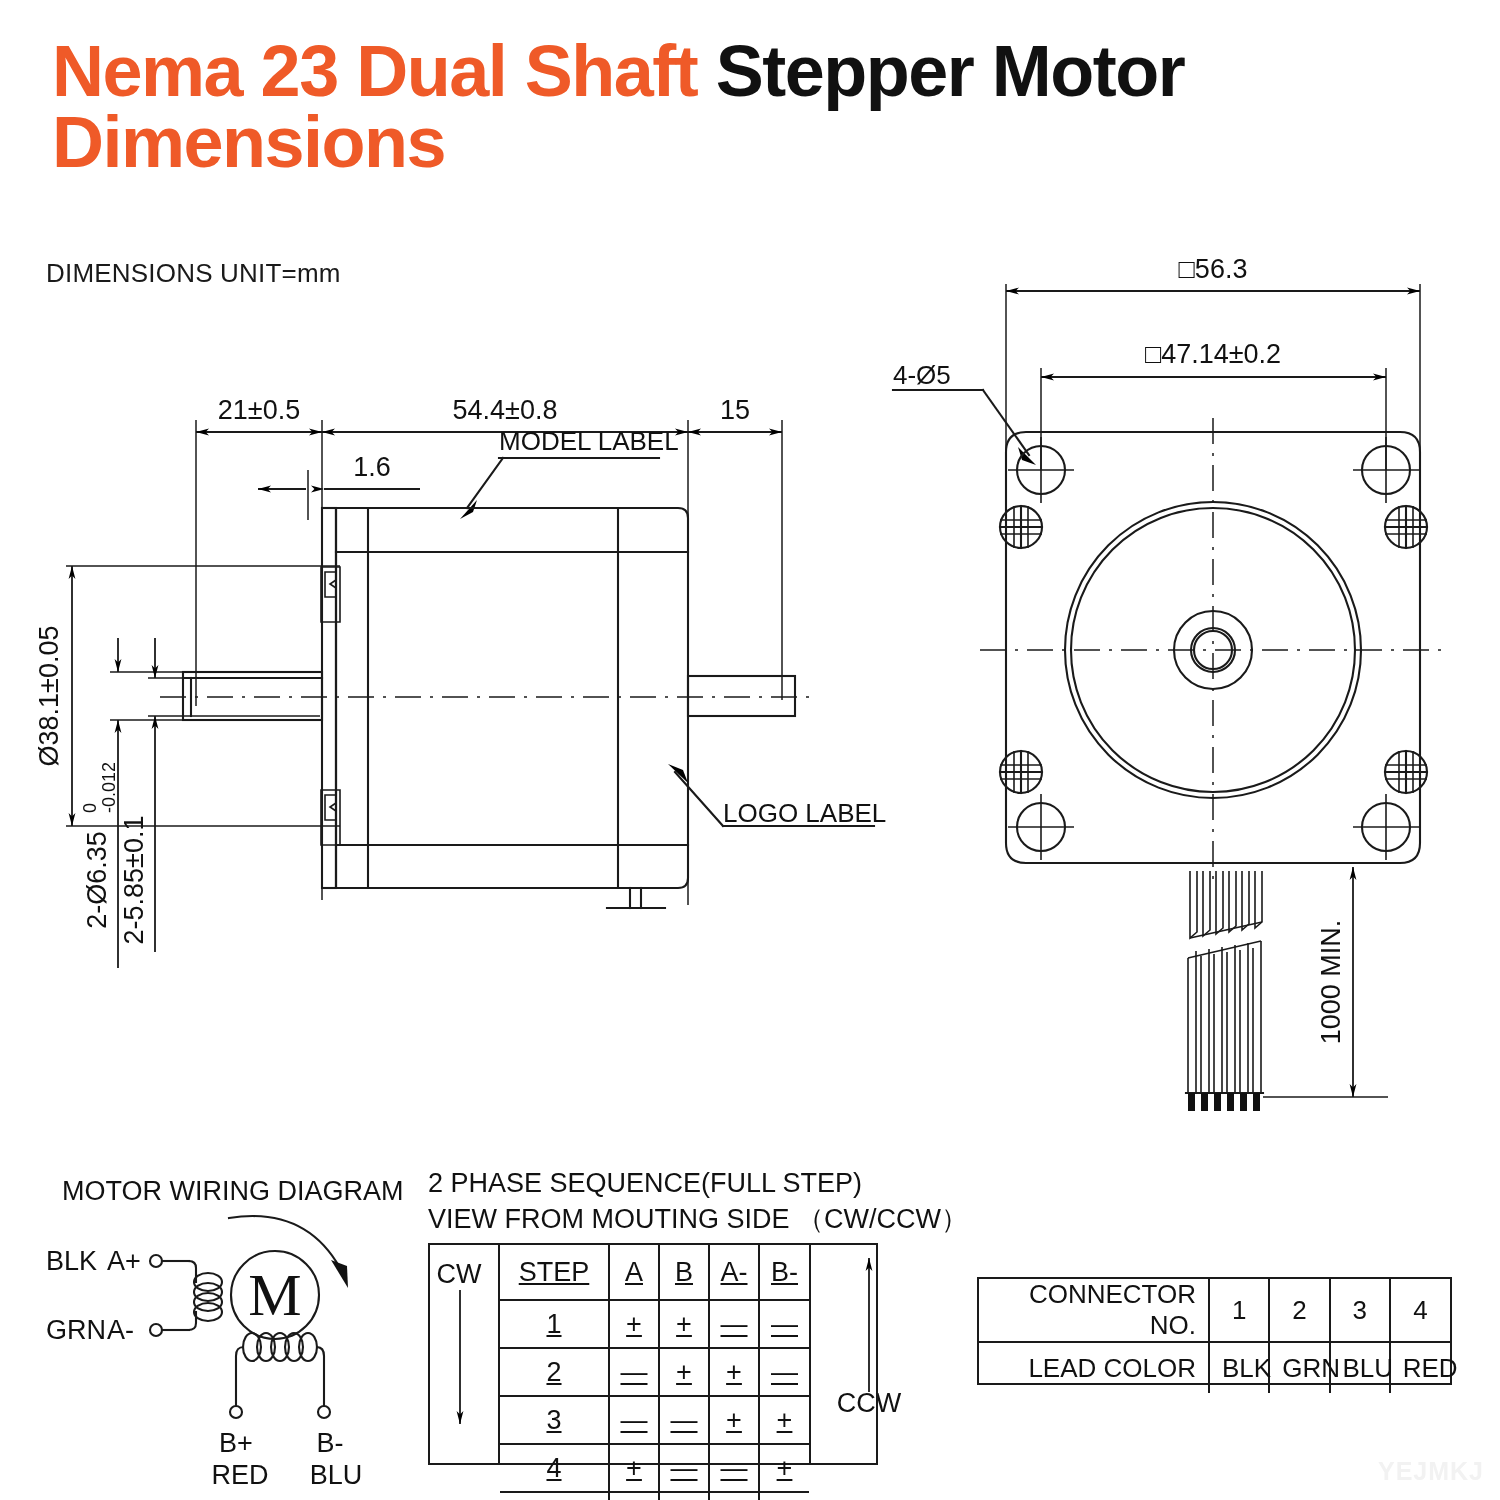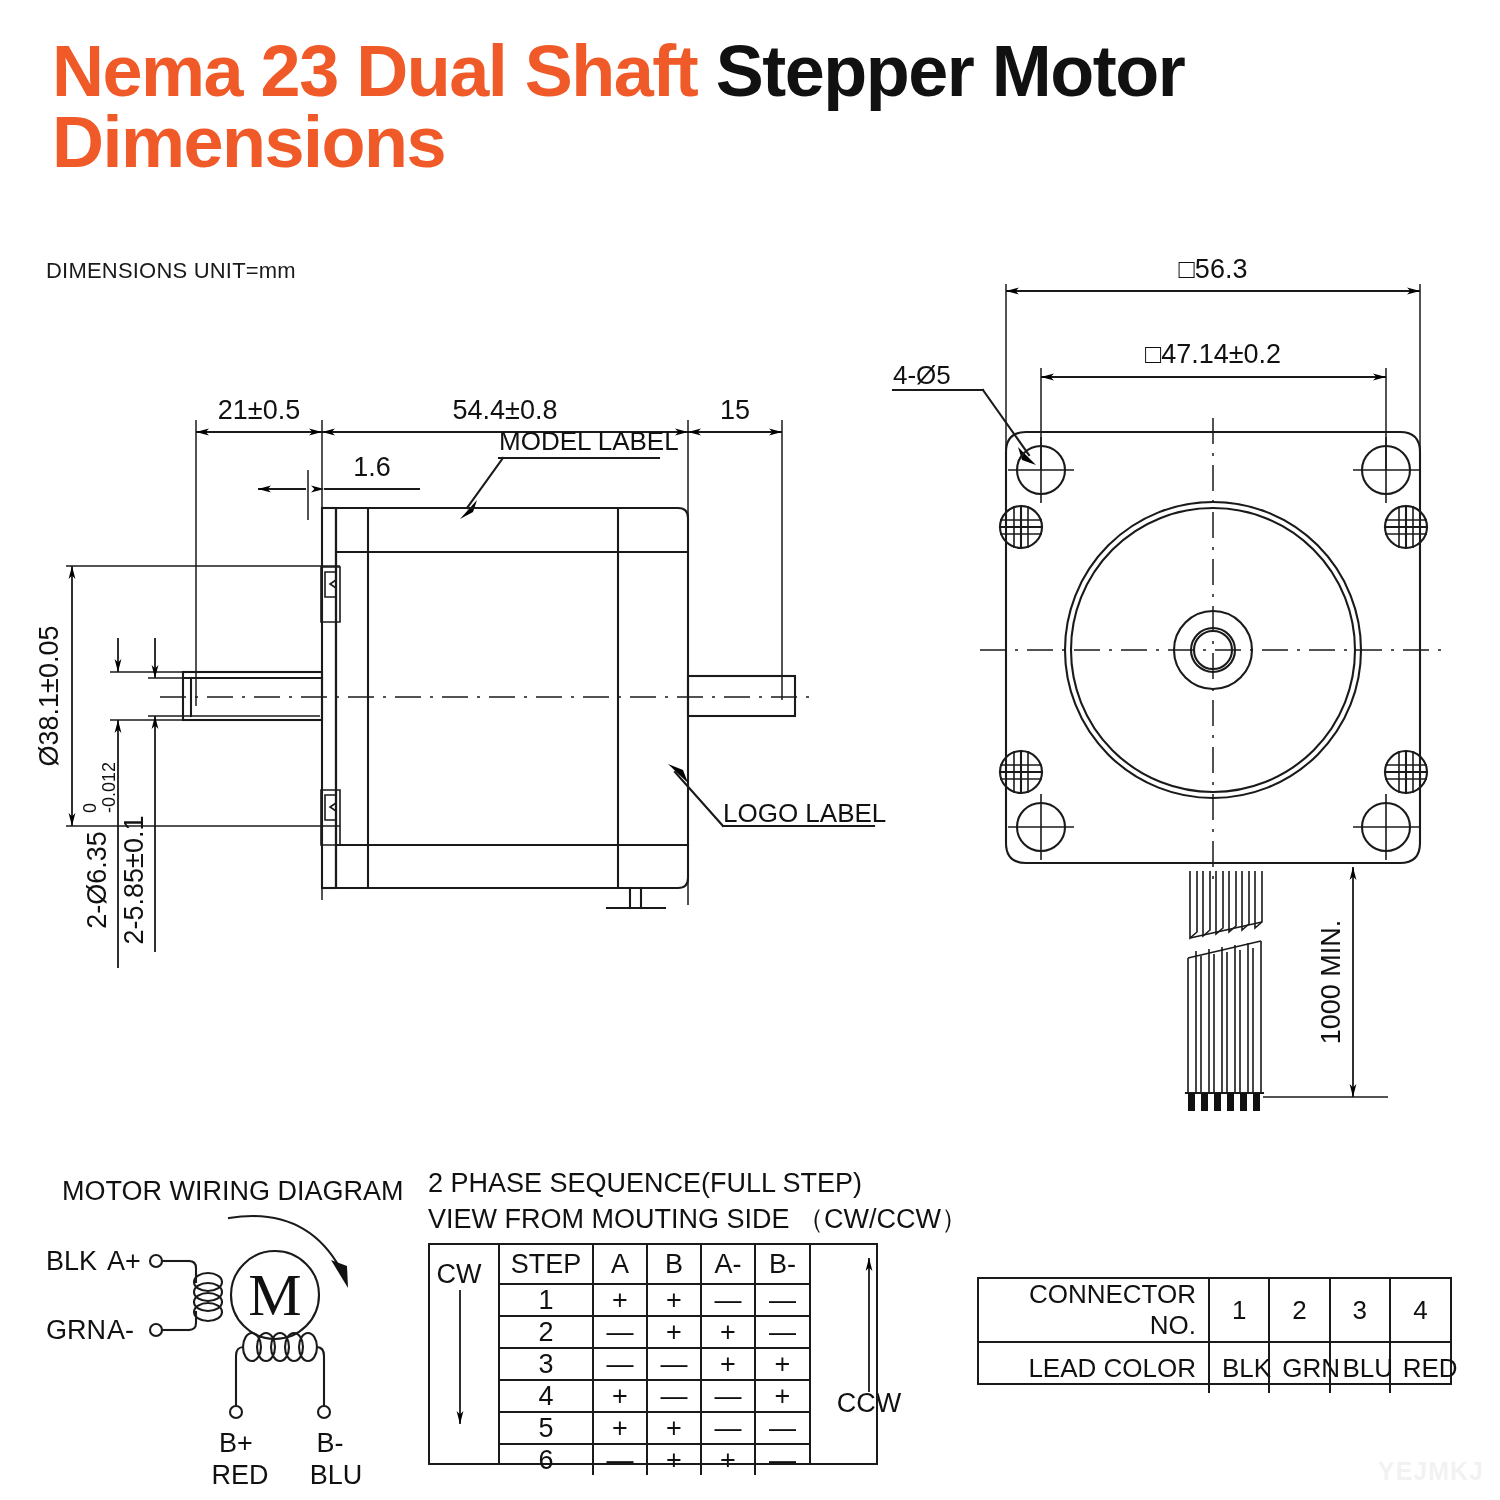--- a/index.html
+++ b/index.html
@@ -17,21 +17,21 @@
     font-size:72px;line-height:0.98;font-weight:bold;
     letter-spacing:-1.5px;
     font-family:"Liberation Sans","DejaVu Sans",sans-serif;
     white-space:nowrap;
   }
   .t-orange{color:#ef5a28;}
   .t-black{color:#111111;}
 
   .unit-note{
     position:absolute;left:46px;top:258px;
-    font-size:22px;letter-spacing:0.2px;color:#1a1a1a;
+    font-size:26px;letter-spacing:0.2px;color:#1a1a1a;
   }
 
   
   .svg-layer{position:absolute;left:0;top:0;width:1500px;height:1500px;}
 
   
   .watermark{
     position:absolute;right:16px;bottom:14px;
     font-size:25px;font-weight:bold;letter-spacing:1px;
     color:#f2f2f2;
@@ -465,21 +465,21 @@
         </tbody>
     </table>
   </div>
 
   <div class="watermark">YEJMKJ</div>
 </div>
 
 <style>
   #seq-table th, #seq-table td{
     border:2.2px solid #1a1a1a; text-align:center; font-size:27px; color:#111;
-    padding:0; line-height:1;
+    padding:8px; line-height:1;text-decoration:underline;
   }
   #seq-table th{ font-weight:normal; height:38px; }
   #seq-table td{ height:30px; }
   #seq-table tr:first-child th{ border-top:none; }
   #seq-table tr th:first-child, #seq-table tr td:first-child{ border-left:none; }
   #seq-table tr th:last-child, #seq-table tr td:last-child{ border-right:none; }
   #seq-table tr:last-child td{ border-bottom:none; }
 
   #conn-table td{
     border:2.2px solid #1a1a1a; font-size:26px; color:#111; height:50px; padding:0 12px;

